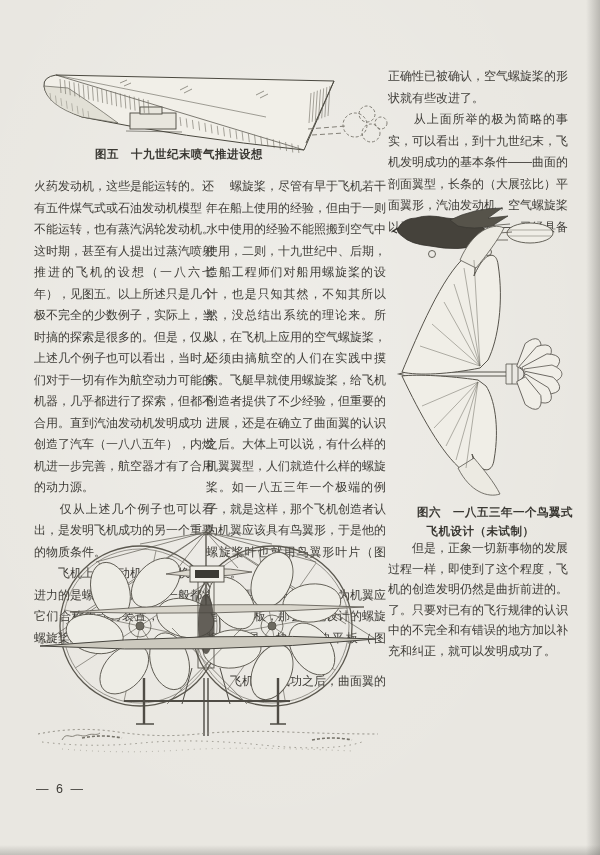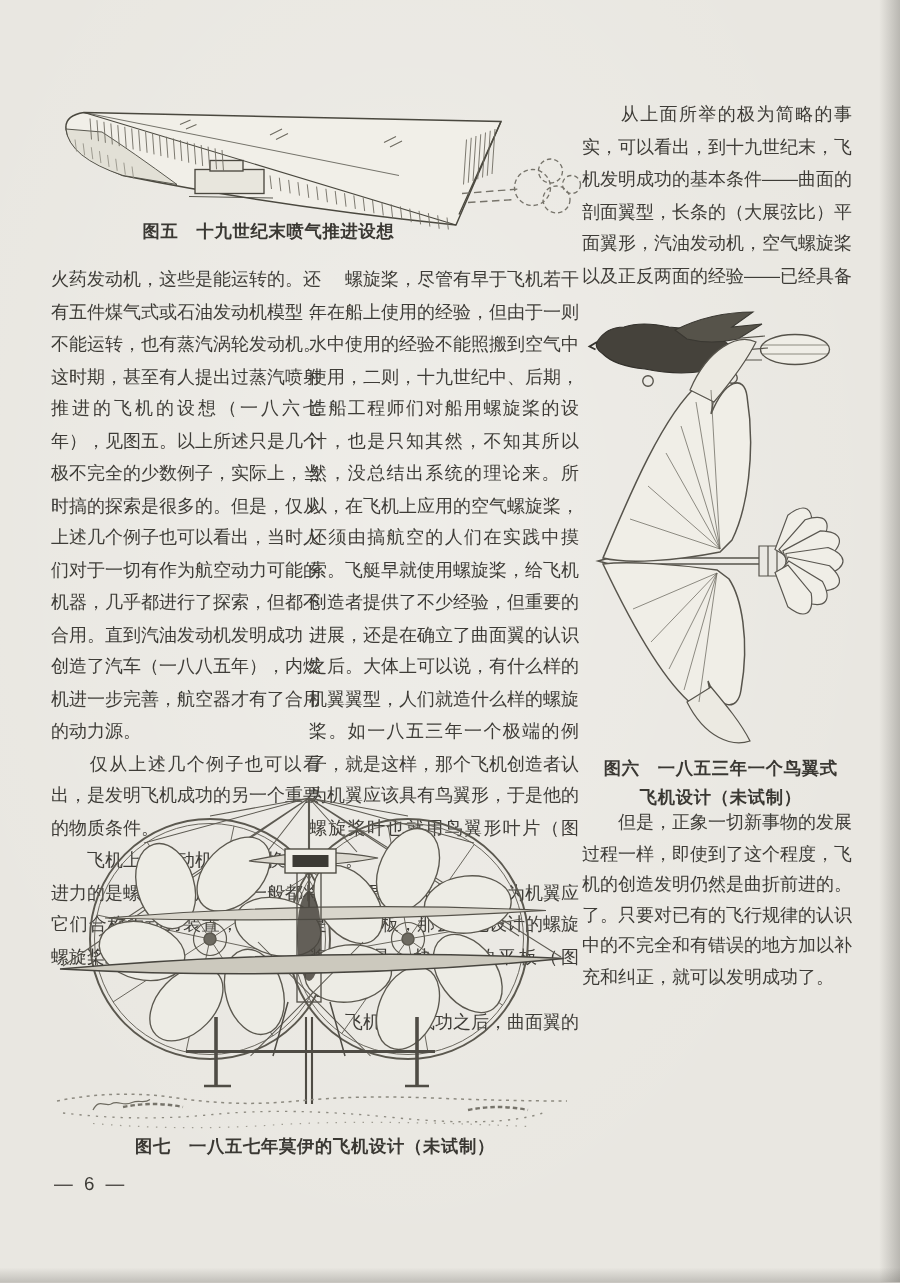--- a/index.html
+++ b/index.html
@@ -17,21 +17,21 @@
     background:linear-gradient(to bottom, rgba(0,0,0,0), rgba(75,73,68,0.25));}
   .col{position:absolute;width:180px;font-size:12px;line-height:21.5px;
     text-align:justify;text-justify:inter-character;word-break:break-all;color:#3e3c37;}
   .col p{margin:0;}
   .col-left{left:34px;top:176px;}
   .col-middle{left:206px;top:176px;}
   .col-right-top{left:388px;top:66px;}
   .col-right-bottom{left:388px;top:538px;line-height:20.5px;}
   .caption{position:absolute;font-size:11.5px;letter-spacing:0.5px;color:#3a3833;font-weight:bold;}
   .cap5{left:68px;top:147px;padding-left:27px;}
-  .cap6a{left:388px;top:505px;width:185px;text-align:center;}
+  .cap6a{left:388px;top:505px;width:185px;text-align:right;}
   .cap6b{left:388px;top:524px;width:185px;text-align:center;}
   .cap7{left:35px;top:757px;width:350px;text-align:center;}
   .separator{position:absolute;left:388px;top:648px;width:180px;text-align:center;
     font-size:11px;color:#7d7a71;}
   .pagenum{position:absolute;left:36px;top:782px;font-size:12.5px;color:#3e3c37;letter-spacing:2px;}
   .fig{position:absolute;}
   .fig5{left:30px;top:53px;}
   .fig6{left:390px;top:206px;}
   .fig7{left:32px;top:528px;}
   svg{display:block;}
@@ -144,20 +144,21 @@
     <p>　　飞机上将发动机动力转换为推进力的是螺旋桨。所以，一般都将它们合称为动力装置，或“发动机螺旋桨组”。</p>
   </div>
 
   <div class="col col-middle">
     <p>　　螺旋桨，尽管有早于飞机若干年在船上使用的经验，但由于一则水中使用的经验不能照搬到空气中使用，二则，十九世纪中、后期，造船工程师们对船用螺旋桨的设计，也是只知其然，不知其所以然，没总结出系统的理论来。所以，在飞机上应用的空气螺旋桨，还须由搞航空的人们在实践中摸索。飞艇早就使用螺旋桨，给飞机创造者提供了不少经验，但重要的进展，还是在确立了曲面翼的认识之后。大体上可以说，有什么样的机翼翼型，人们就造什么样的螺旋桨。如一八五三年一个极端的例子，就是这样，那个飞机创造者认为机翼应该具有鸟翼形，于是他的螺旋桨叶也就用鸟翼形叶片（图六）。</p>
     <p>　　如果创造飞机的人认为机翼应是一块平板，那么，他设计的螺旋桨也就是一块扭转的平板（图七）。</p>
     <p>　　飞机发明成功之后，曲面翼的</p>
   </div>
 
   <div class="col col-right-top">
+    <p>正确性已被确认，空气螺旋桨的形状就有些改进了。</p>
     <p>　　从上面所举的极为简略的事实，可以看出，到十九世纪末，飞机发明成功的基本条件——曲面的剖面翼型，长条的（大展弦比）平面翼形，汽油发动机，空气螺旋桨以及正反两面的经验——已经具备</p>
   </div>
 
   <div class="fig fig6">
     <svg width="185" height="292" viewBox="0 0 185 292">
 
       <g>
         <path d="M8,22 Q14,12 26,12 Q38,8 56,12 Q86,14 96,24 Q100,32 92,38 Q70,46 40,40 Q20,38 12,30 Q6,26 8,22 Z" fill="#45423b" stroke="#33312c" stroke-width="0.8"></path>
         <path d="M60,14 Q84,2 112,2 L98,12 L118,10 L102,20 Q84,24 68,20 Z" fill="#56534a" stroke="#3a3832" stroke-width="0.7"></path>
         <path d="M8,22 l-5,3 4,2" fill="none" stroke="#33312c" stroke-width="1.2"></path>
@@ -303,19 +304,18 @@
 
       <g fill="none" stroke="#8d8a80">
         <path d="M6,206 q40,-8 80,-2 t80,2 t90,-2 t90,2" stroke-width="1" stroke-dasharray="2,3"></path>
         <path d="M10,214 q50,6 100,1 t120,2 t100,-3" stroke-width="0.9" stroke-dasharray="1.5,4"></path>
         <path d="M30,221 q60,5 120,1 t170,1" stroke-width="0.8" stroke-dasharray="1,5" stroke="#a09d93"></path>
         <path d="M50,210 q20,-4 40,0 M280,212 q20,-4 40,0" stroke-width="1.6" stroke-dasharray="3,2" stroke="#76736a"></path>
         <path d="M30,212 c4,-8 8,-2 12,-4 c5,-3 8,2 14,-1 c5,-2 8,1 12,-2" stroke-width="0.8" stroke="#6e6b61"></path>
       </g>
     </svg>
   </div>
-  <div class="caption cap7">图七　一八五七年莫伊的飞机设计（未试制）</div>
 
   <div class="pagenum">— 6 —</div>
 
   <div class="edge-right"></div>
   <div class="edge-bottom"></div>
 </div>
 
 </body></html>

